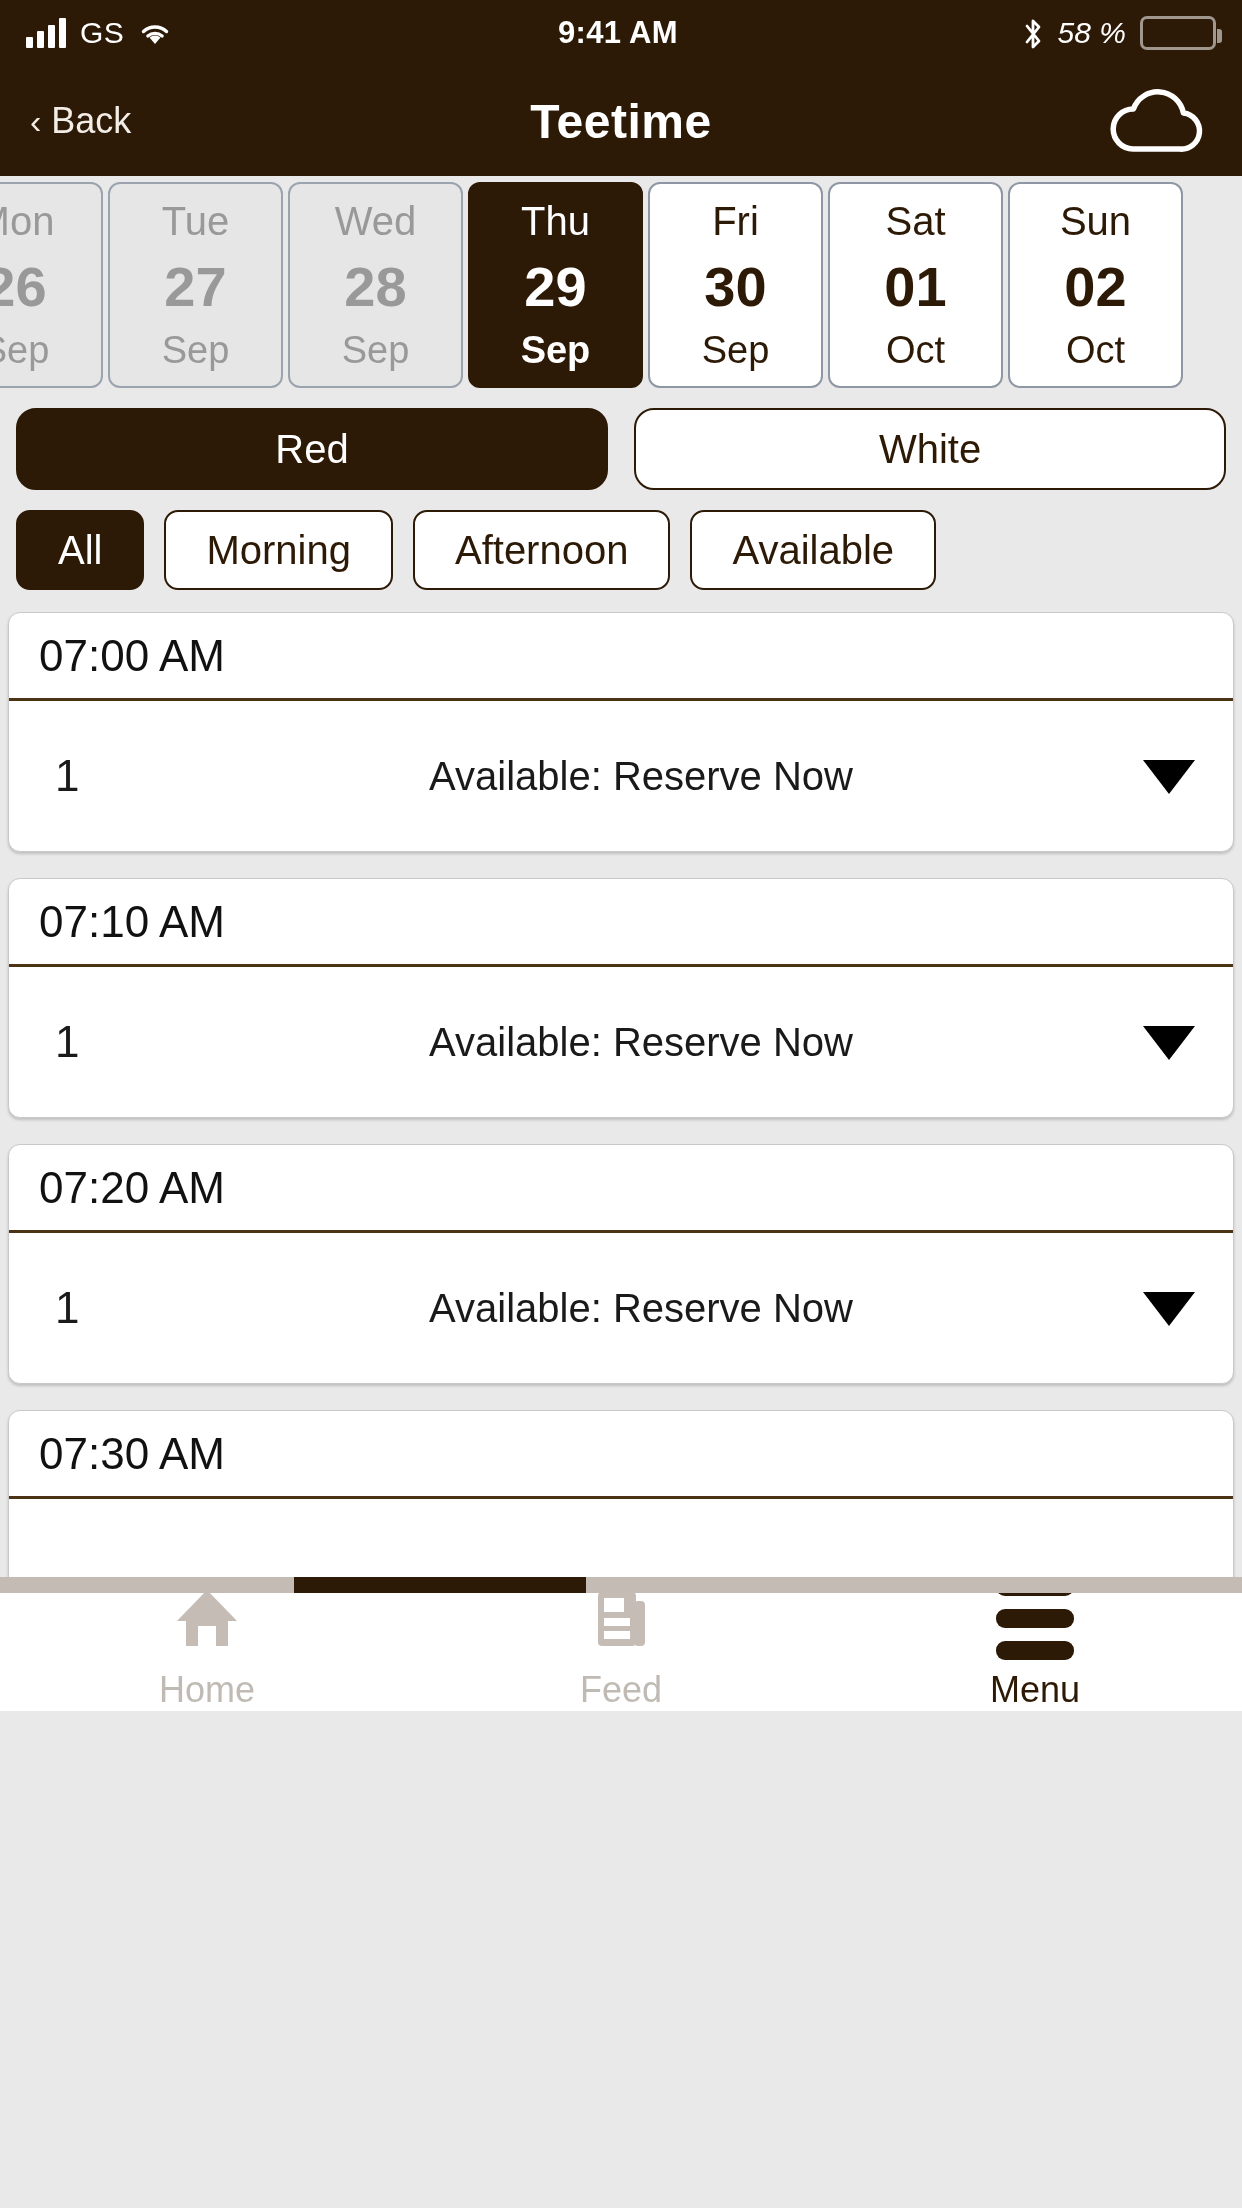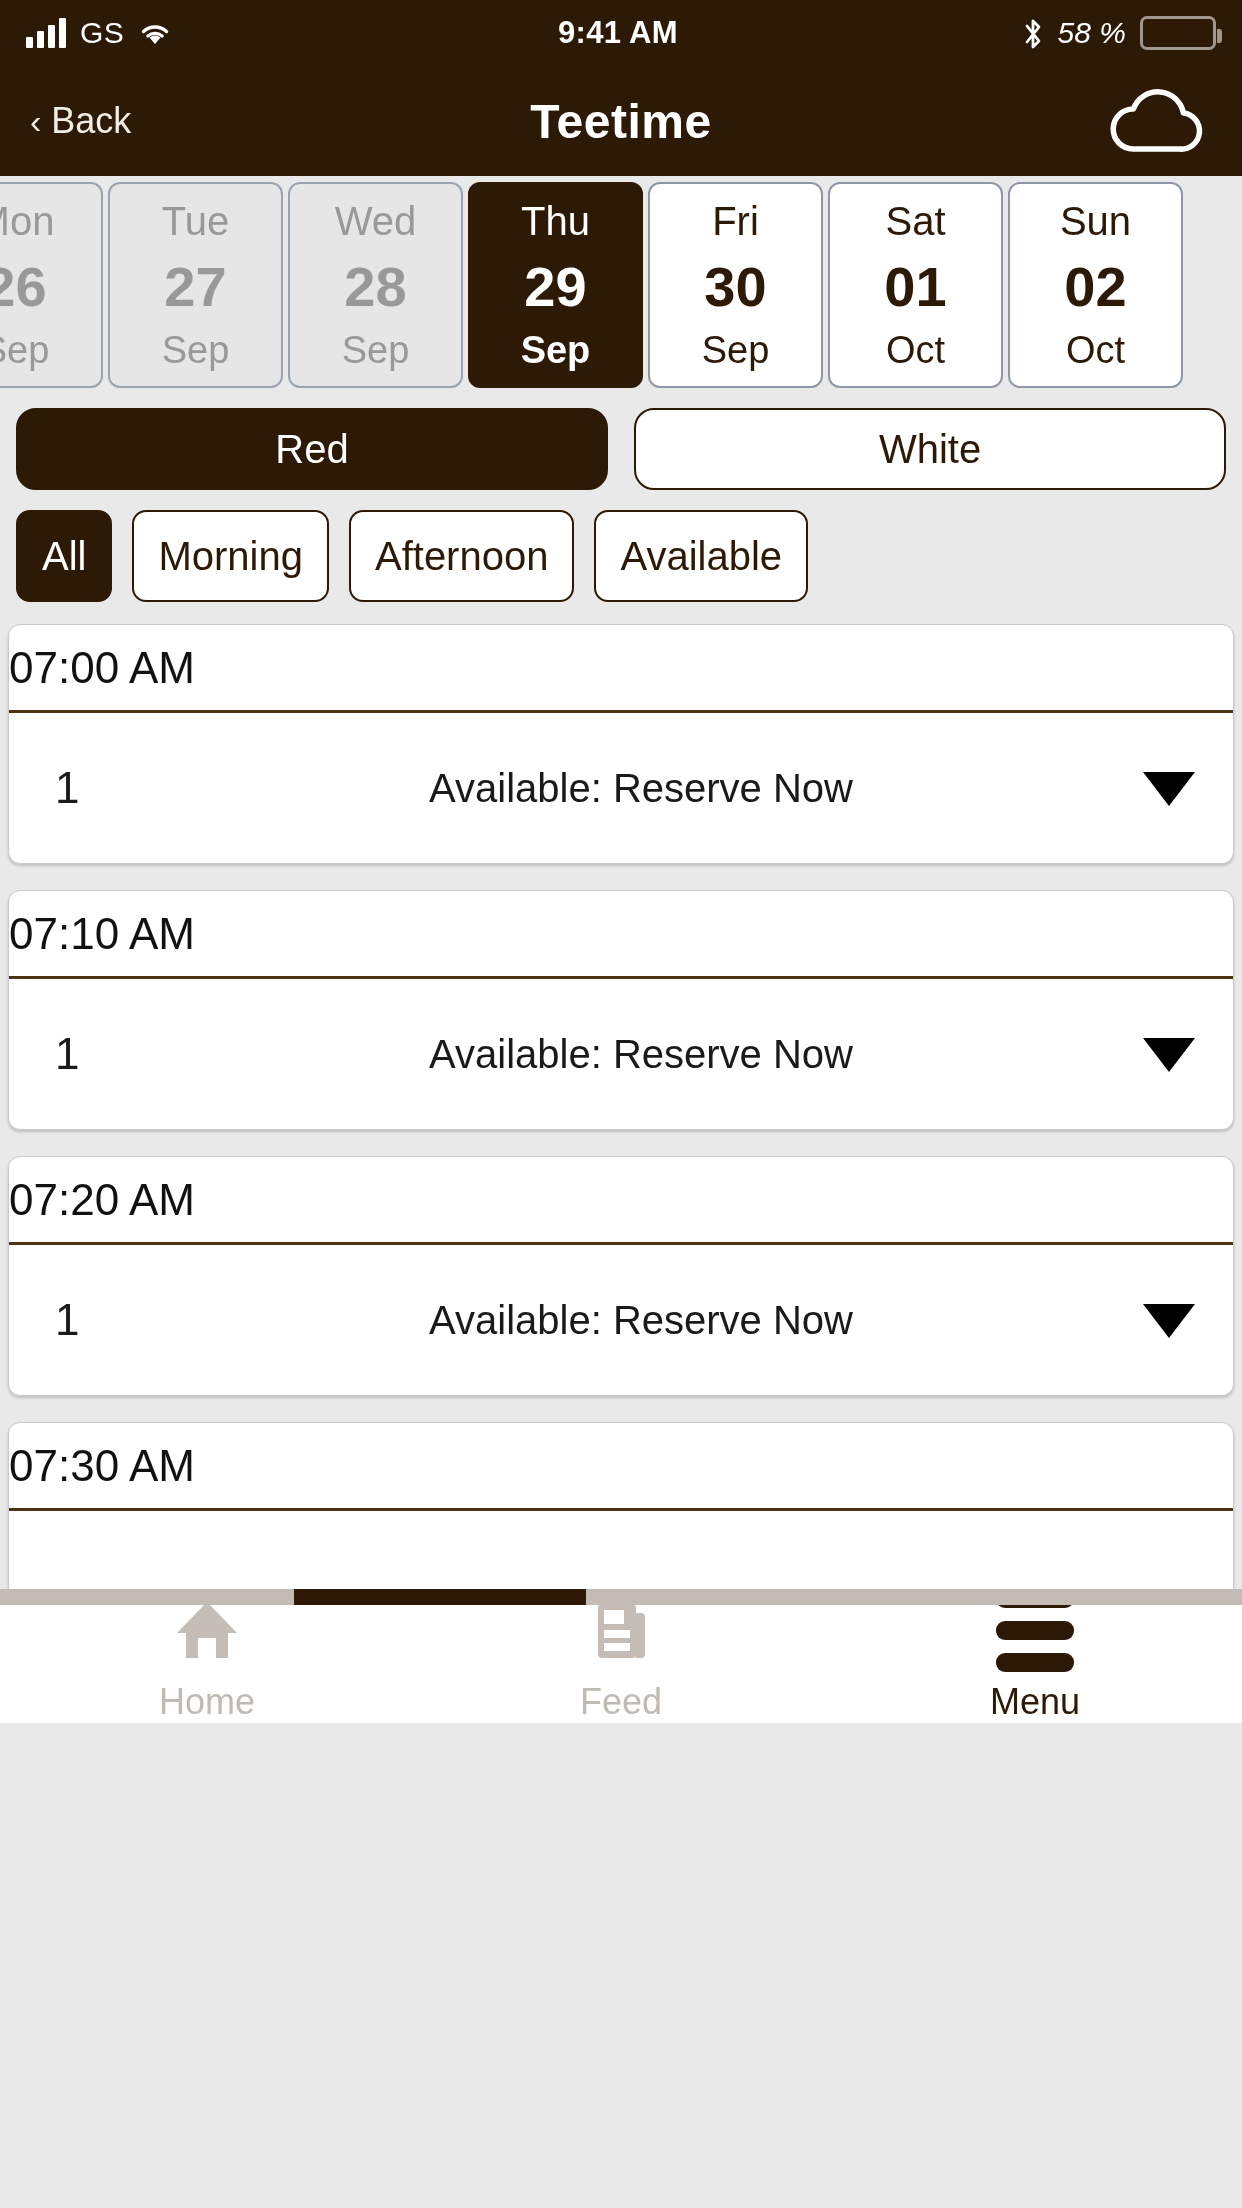--- a/index.html
+++ b/index.html
@@ -84,39 +84,39 @@
   .segbtn{
     flex:1; height:82px; border-radius:20px;
     display:flex; align-items:center; justify-content:center;
     font-size:40px; border:2px solid #2d1a06; background:#fff; color:#2d1a06;
   }
   .segbtn.on{ background:#2d1a06; color:#fff; border-color:#2d1a06; }
 
   
   .filterrow{ display:flex; gap:20px; padding:6px 16px 22px 16px; background:#e9e9e9; }
   .fbtn{
-    height:92px; border-radius:14px; padding:0 24px;
+    height:80px; border-radius:14px; padding:0 40px;
     display:flex; align-items:center; justify-content:center;
     font-size:40px; border:2px solid #2d1a06; background:#fff; color:#2d1a06;
     white-space:nowrap;
   }
   .fbtn.on{ background:#2d1a06; color:#fff; }
 
   
   .list{
     background:#e9e9e9; padding:0 8px;
     height:965px; overflow:hidden; position:relative;
   }
   .ttcard{
     background:#fff; border:1px solid #c9c9c9; border-radius:12px;
     margin-bottom:26px; box-shadow:0 2px 3px rgba(0,0,0,.18);
     overflow:hidden;
   }
   .tthead{
-    height:88px; display:flex; align-items:center; 
+    height:88px; display:flex; align-items:center; padding-left:30px;
     border-bottom:3px solid #4a3415; font-size:44px; color:#111;
   }
   .ttbody{ height:150px; display:flex; align-items:center; padding:0 36px 0 46px; }
   .slot{ width:90px; font-size:44px; color:#1a1a1a; }
   .slotlabel{ flex:1; text-align:center; font-size:40px; color:#1a1a1a; }
   .caret{ width:60px; display:flex; justify-content:flex-end; }
 
   
   .scrollbar{ height:16px; background:#c4bcb4; position:relative; }
   .scrollbar .thumb{

